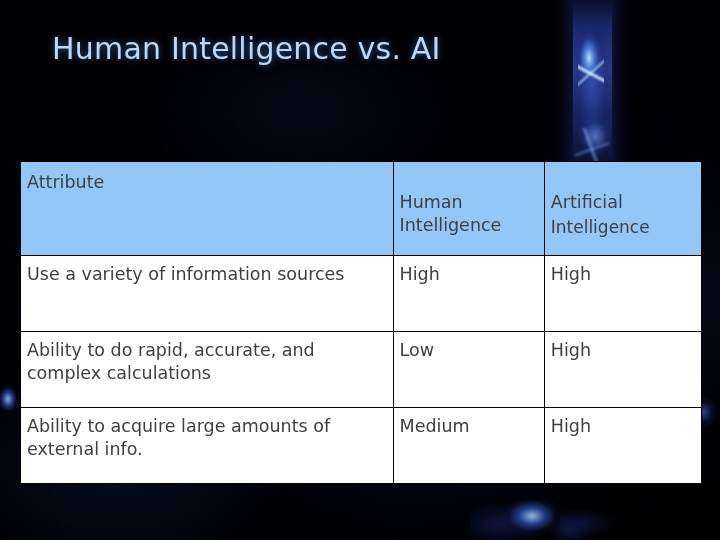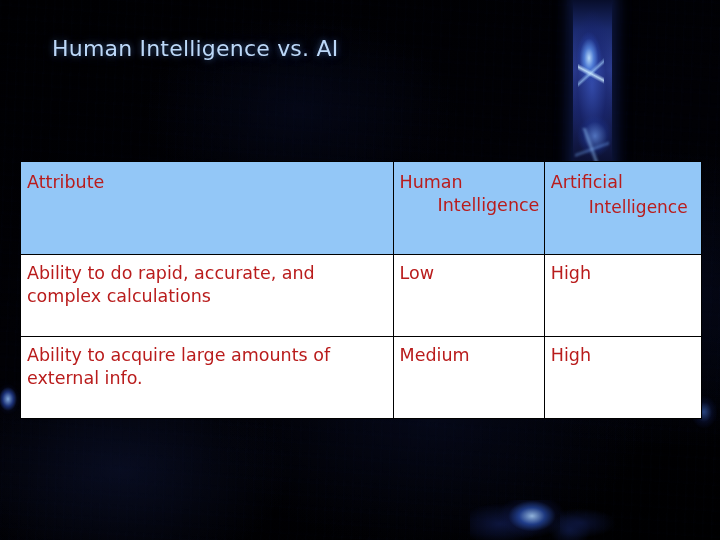--- a/index.html
+++ b/index.html
@@ -119,21 +119,21 @@
     background: radial-gradient(ellipse 16px 20px at 14px 22px, rgba(70,120,225,0.55) 0%, rgba(16,28,80,0.35) 50%, rgba(0,0,0,0) 85%);
     filter: blur(0.6px);
   }
 
   
   .slide-title {
     position: absolute;
     left: 52px;
     top: 29px;
     width: 620px;
-    font-size: 22px;
+    font-size: 30px;
     line-height: 40px;
     letter-spacing: 0.2px;
     color: #bcd8f8;
     text-shadow: 0 0 6px rgba(120,170,245,0.45), 0 0 14px rgba(60,110,215,0.25);
     white-space: nowrap;
   }
 
   
   .comparison-table {
     position: absolute;
@@ -142,40 +142,40 @@
     width: 682px;
     border-collapse: collapse;
     table-layout: fixed;
     background: #ffffff;
   }
   .comparison-table td, .comparison-table th {
     border: 1px solid #000000;
     vertical-align: top;
     text-align: left;
     font-weight: normal;
-    padding: 7px 0 22px 6px;
+    padding: 7px 0 16px 6px;
     font-size: 17.5px;
     line-height: 23px;
-    color: #b91c1c;
+    color: #404040;
   }
   .comparison-table thead th {
     background: #93c7f7;
     height: 61px;
     padding-top: 9px;
   }
   .comparison-table tbody td {
     background: #ffffff;
     height: 52px;
   }
   .col-attribute { width: 372px; }
   .col-human     { width: 151px; }
   .col-ai        { width: 157px; }
 
-  .hdr-two-line .l1 { display: block; }
-  .hdr-two-line .l2 { display: block; margin-left: 38px; }
+  .hdr-two-line .l1 { display: block; margin-top: 20px; }
+  .hdr-two-line .l2 { display: block; }
   .hdr-ai .l2 { font-size: 17px; margin-top: 2px; }
 </style>
 </head>
 <body>
 
 <div id="slide">
 
   <div class="bg-base"></div>
   <div class="bg-noise"></div>
   <div class="plasma-strip"></div>
@@ -202,20 +202,25 @@
           <span class="l2">Intelligence</span>
         </th>
         <th class="hdr-two-line hdr-ai">
           <span class="l1">Artificial</span>
           <span class="l2">Intelligence</span>
         </th>
       </tr>
     </thead>
     <tbody>
       <tr>
+        <td>Use a variety of information sources</td>
+        <td>High</td>
+        <td>High</td>
+      </tr>
+      <tr>
         <td>Ability to do rapid, accurate, and complex calculations</td>
         <td>Low</td>
         <td>High</td>
       </tr>
       <tr>
         <td>Ability to acquire large amounts of external info.</td>
         <td>Medium</td>
         <td>High</td>
       </tr>
     </tbody>

